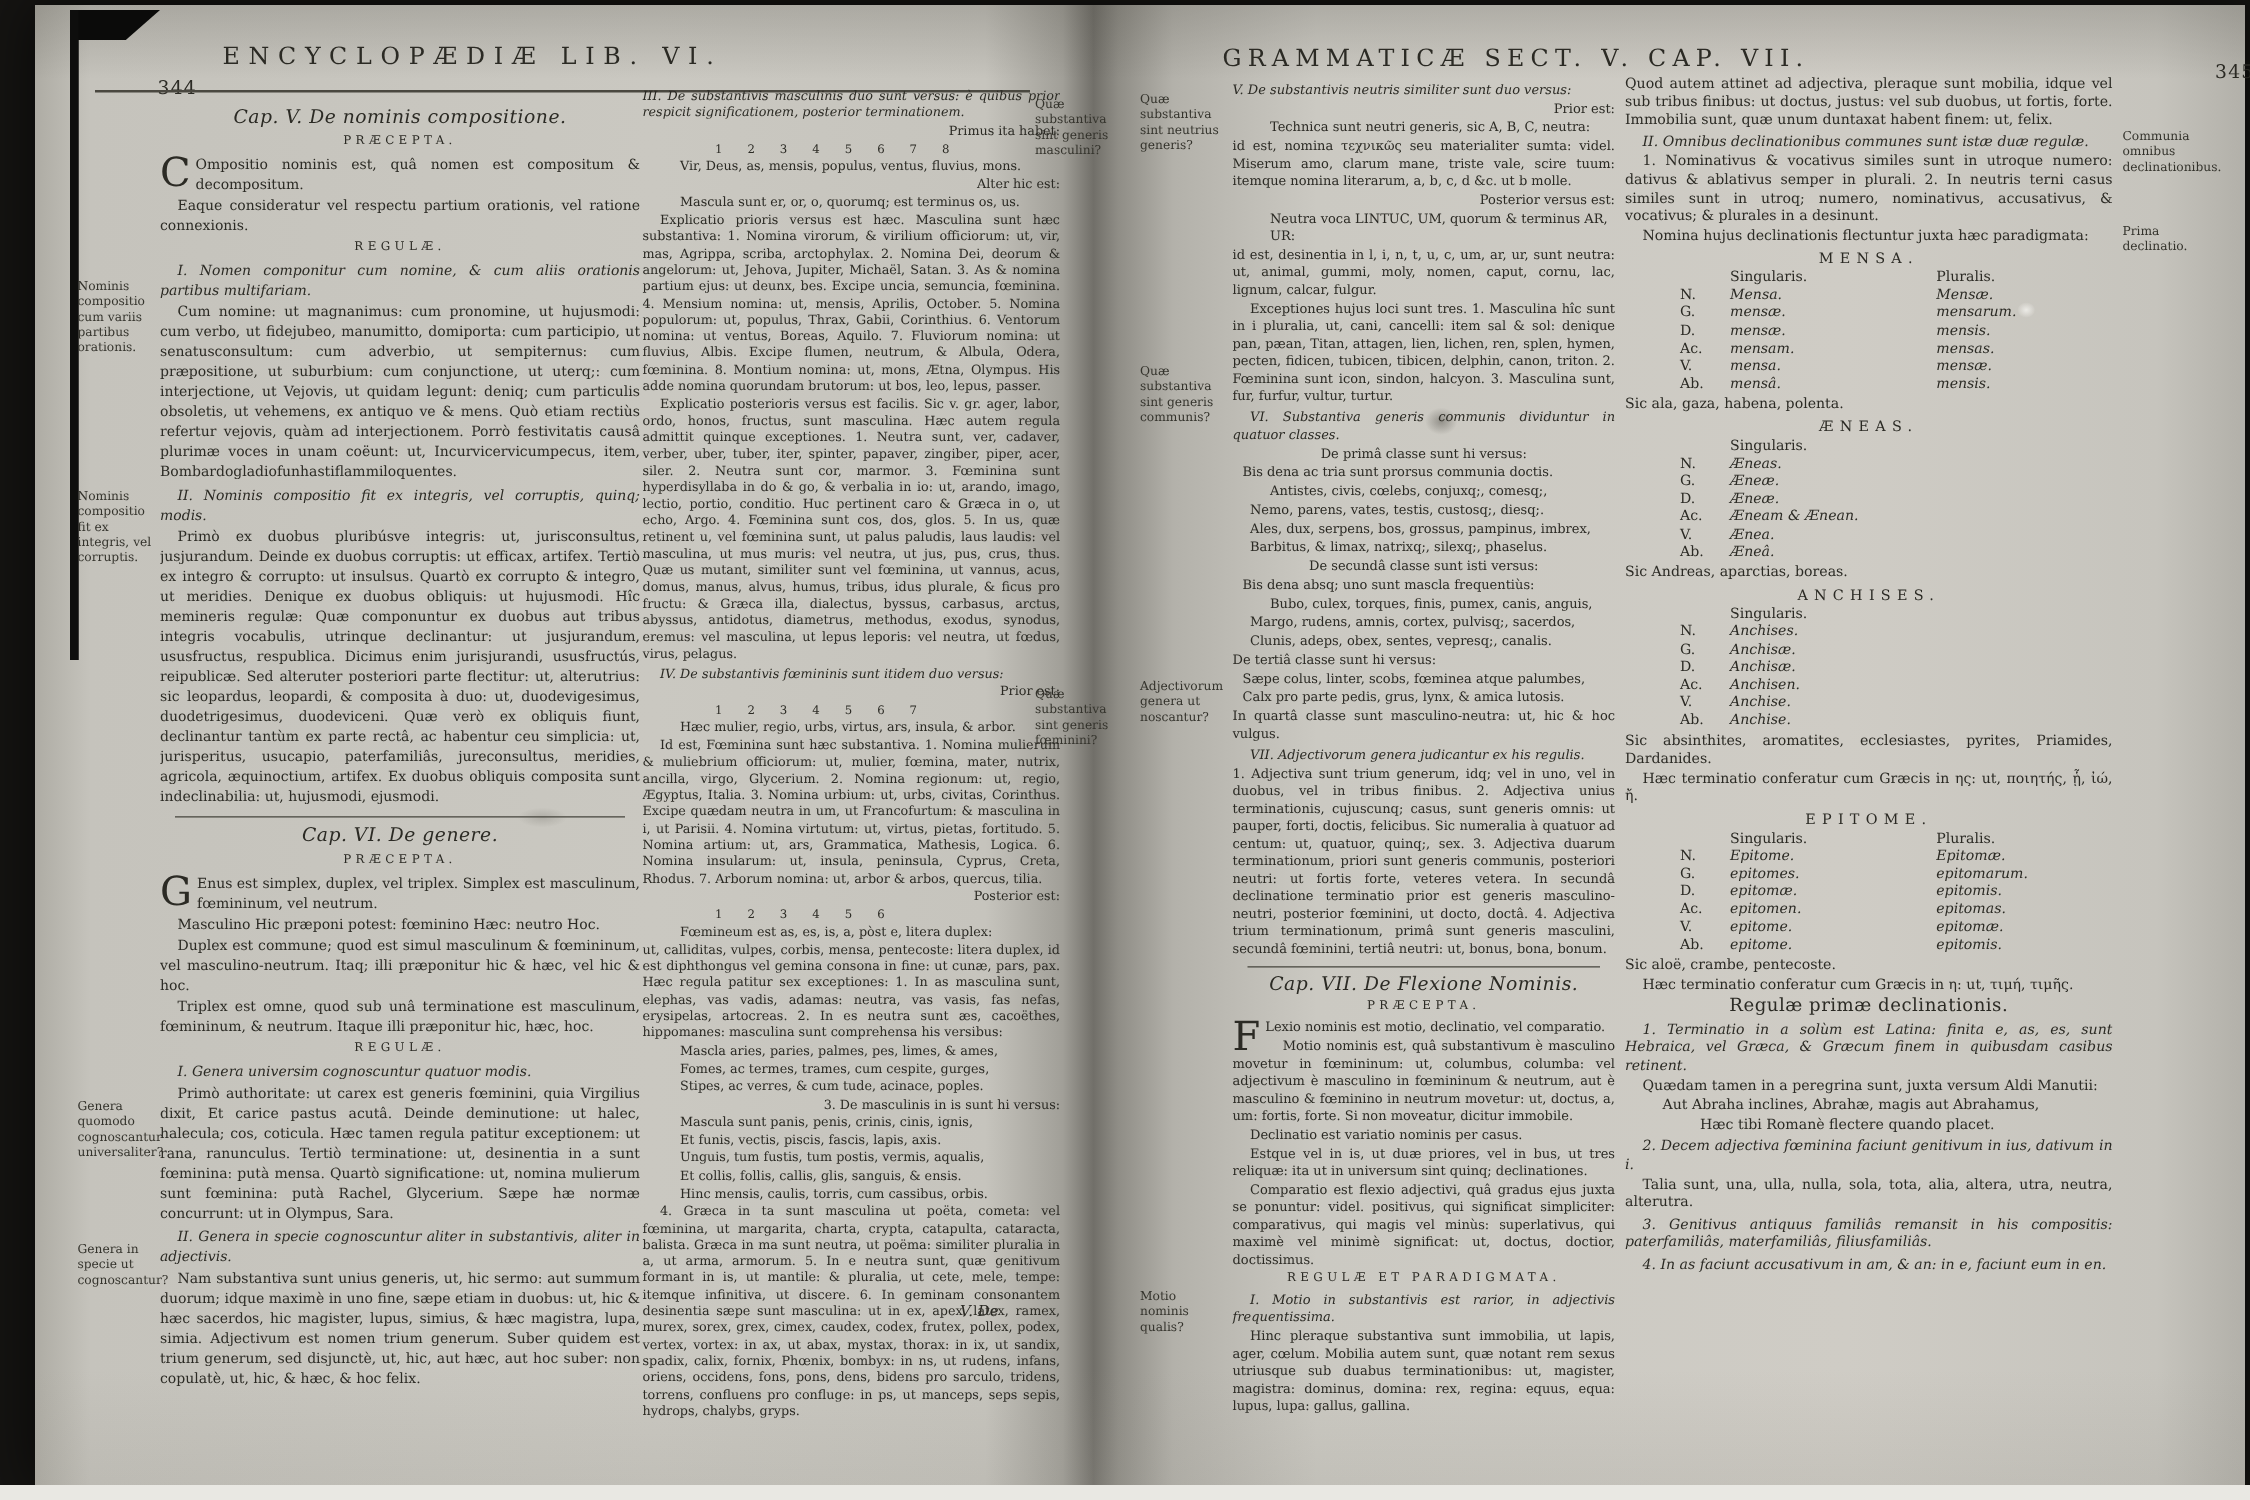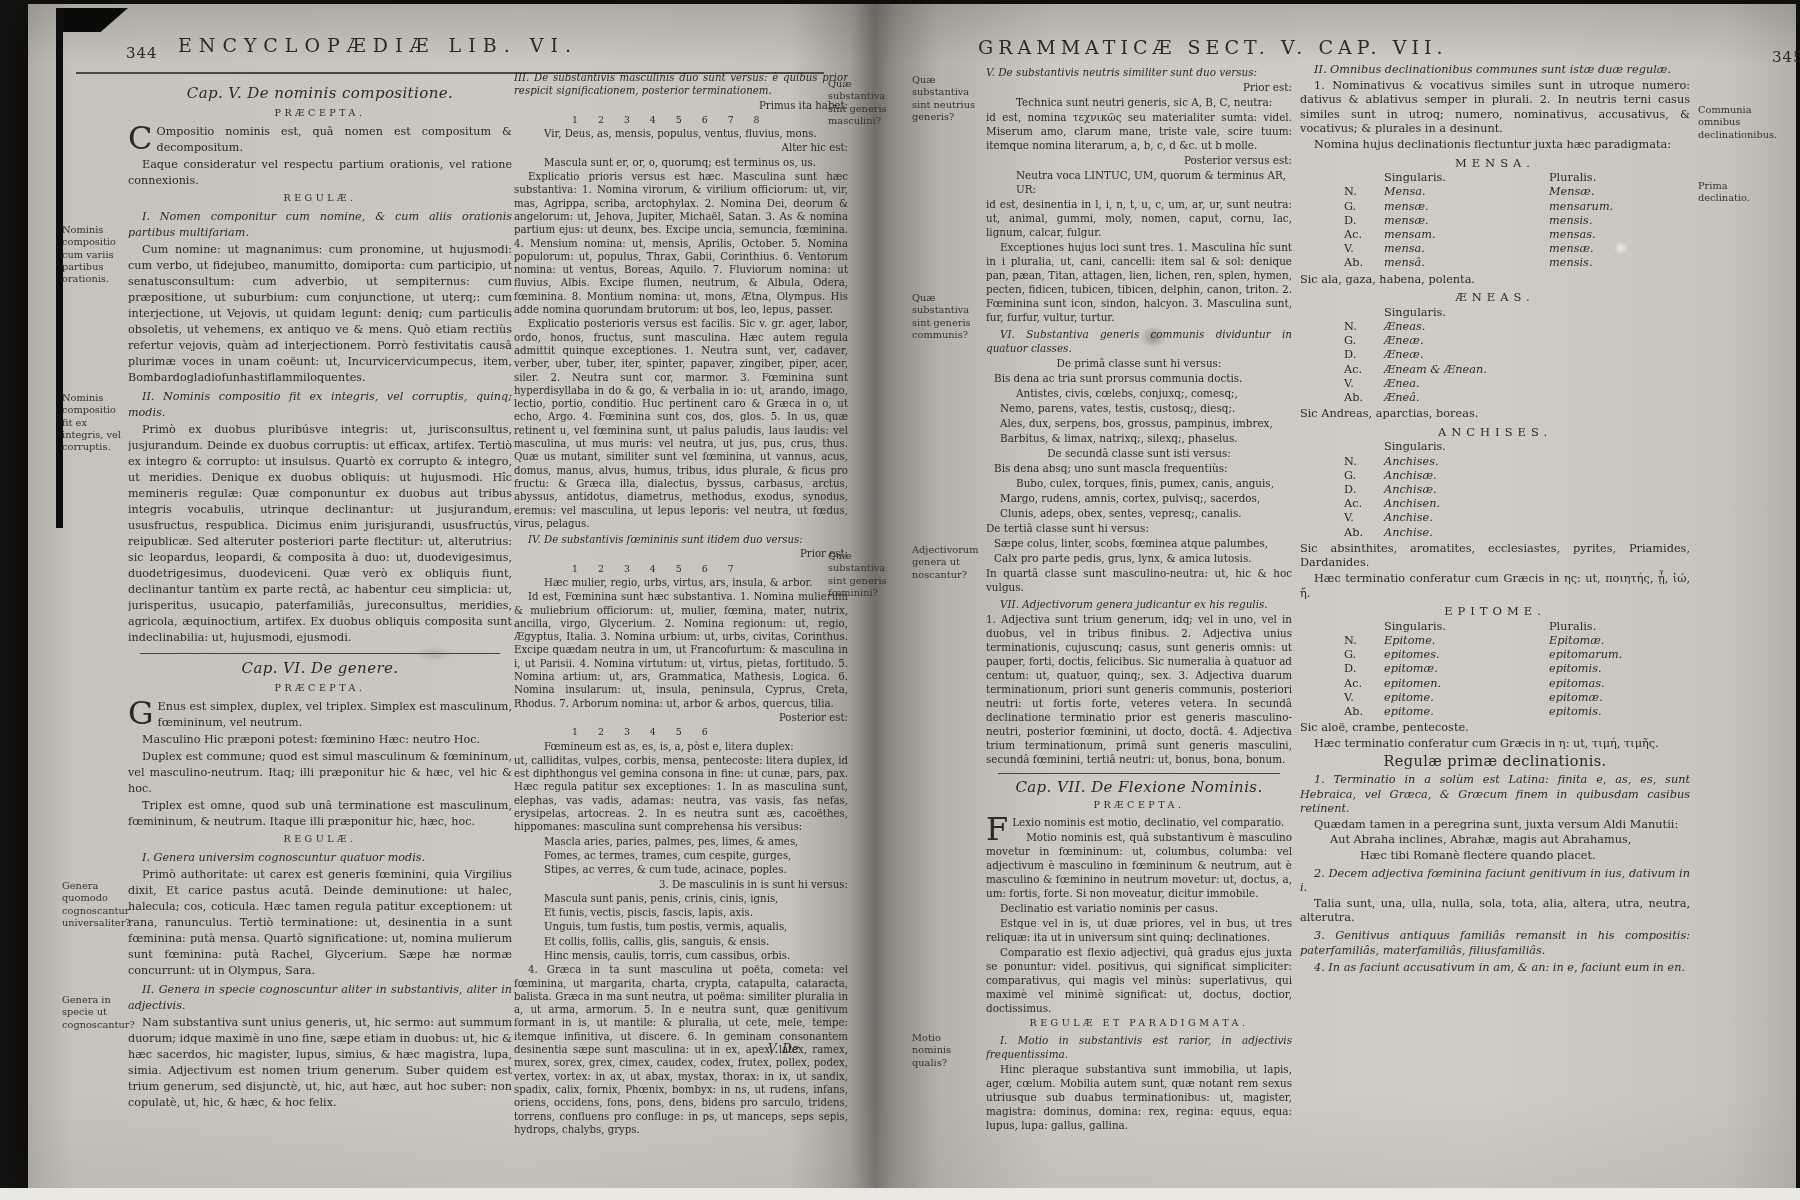--- a/index.html
+++ b/index.html
@@ -66,21 +66,21 @@
 <body>
 
 <div class="paper">
   <div class="corner-black"></div>
   <div class="edge-strip"></div>
   <div class="stain s1"></div>
   <div class="stain s2"></div>
   <div class="stain s3"></div>
 
   <div class="page">
-    <div class="runnum" style="left:98px;top:40px">344</div>
+    <div class="runnum" style="left:98px;top:57px">344</div>
     <div class="runhead" style="left:150px;top:30px;width:560px">ENCYCLOPÆDIÆ LIB. VI.</div>
     <div class="headrule" style="left:48px;top:68px;width:748px"></div>
 
     <div class="mnote" style="left:34px;top:220px">Nominis compositio cum variis partibus orationis.</div>
     <div class="mnote" style="left:34px;top:388px">Nominis compositio fit ex integris, vel corruptis.</div>
     <div class="mnote" style="left:34px;top:876px">Genera quomodo cognoscantur universaliter?</div>
     <div class="mnote" style="left:34px;top:990px">Genera in specie ut cognoscantur?</div>
     <div class="mnote" style="left:800px;top:74px">Quæ substantiva sint generis masculini?</div>
     <div class="mnote" style="left:800px;top:546px">Quæ substantiva sint generis fœminini?</div>
 
@@ -186,20 +186,21 @@
       <p>Motio nominis est, quâ substantivum è masculino movetur in fœmininum: ut, columbus, columba: vel adjectivum è masculino in fœmininum &amp; neutrum, aut è masculino &amp; fœminino in neutrum movetur: ut, doctus, a, um: fortis, forte. Si non moveatur, dicitur immobile.</p>
       <p>Declinatio est variatio nominis per casus.</p>
       <p>Estque vel in is, ut duæ priores, vel in bus, ut tres reliquæ: ita ut in universum sint quinq; declinationes.</p>
       <p>Comparatio est flexio adjectivi, quâ gradus ejus juxta se ponuntur: videl. positivus, qui significat simpliciter: comparativus, qui magis vel minùs: superlativus, qui maximè vel minimè significat: ut, doctus, doctior, doctissimus.</p>
       <p class="slabel">REGULÆ ET PARADIGMATA.</p>
       <p class="rhead">I. Motio in substantivis est rarior, in adjectivis frequentissima.</p>
       <p>Hinc pleraque substantiva sunt immobilia, ut lapis, ager, cœlum. Mobilia autem sunt, quæ notant rem sexus utriusque sub duabus terminationibus: ut, magister, magistra: dominus, domina: rex, regina: equus, equa: lupus, lupa: gallus, gallina.</p>
     </div>
 
     <div class="col c2R">
+      <p class="nodent">Quod autem attinet ad adjectiva, pleraque sunt mobilia, idque vel sub tribus finibus: ut doctus, justus: vel sub duobus, ut fortis, forte. Immobilia sunt, quæ unum duntaxat habent finem: ut, felix.</p>
       <p class="rhead">II. Omnibus declinationibus communes sunt istæ duæ regulæ.</p>
       <p>1. Nominativus &amp; vocativus similes sunt in utroque numero: dativus &amp; ablativus semper in plurali. 2. In neutris terni casus similes sunt in utroq; numero, nominativus, accusativus, &amp; vocativus; &amp; plurales in a desinunt.</p>
       <p>Nomina hujus declinationis flectuntur juxta hæc paradigmata:</p>
 
       <div class="dtable">
         <div class="dt-title">MENSA.</div>
         <div class="dt-head">
           <span class="dt-case"></span>
           <span class="dt-s">Singularis.</span>
           <span class="dt-p">Pluralis.</span>

